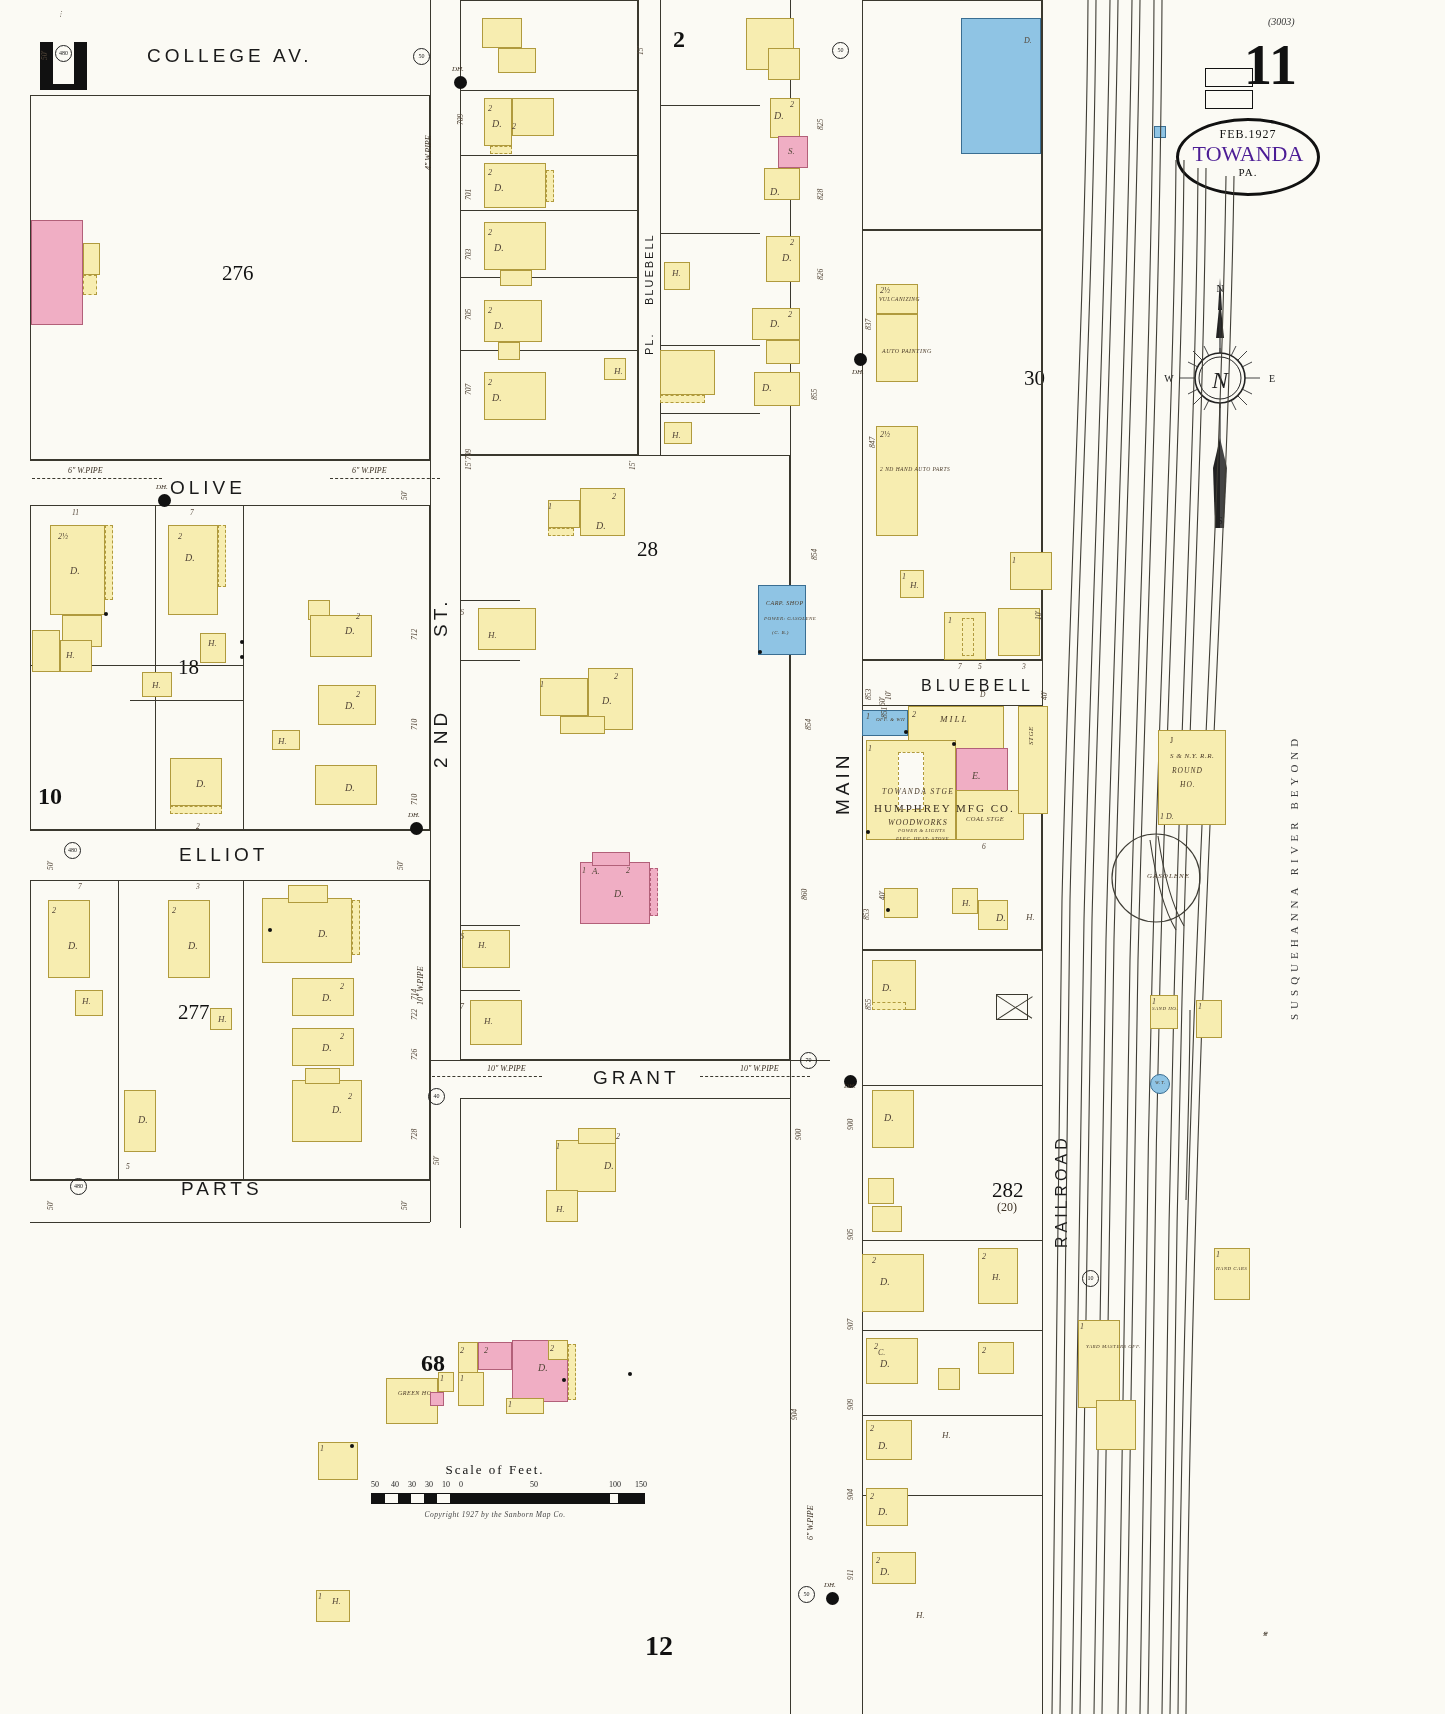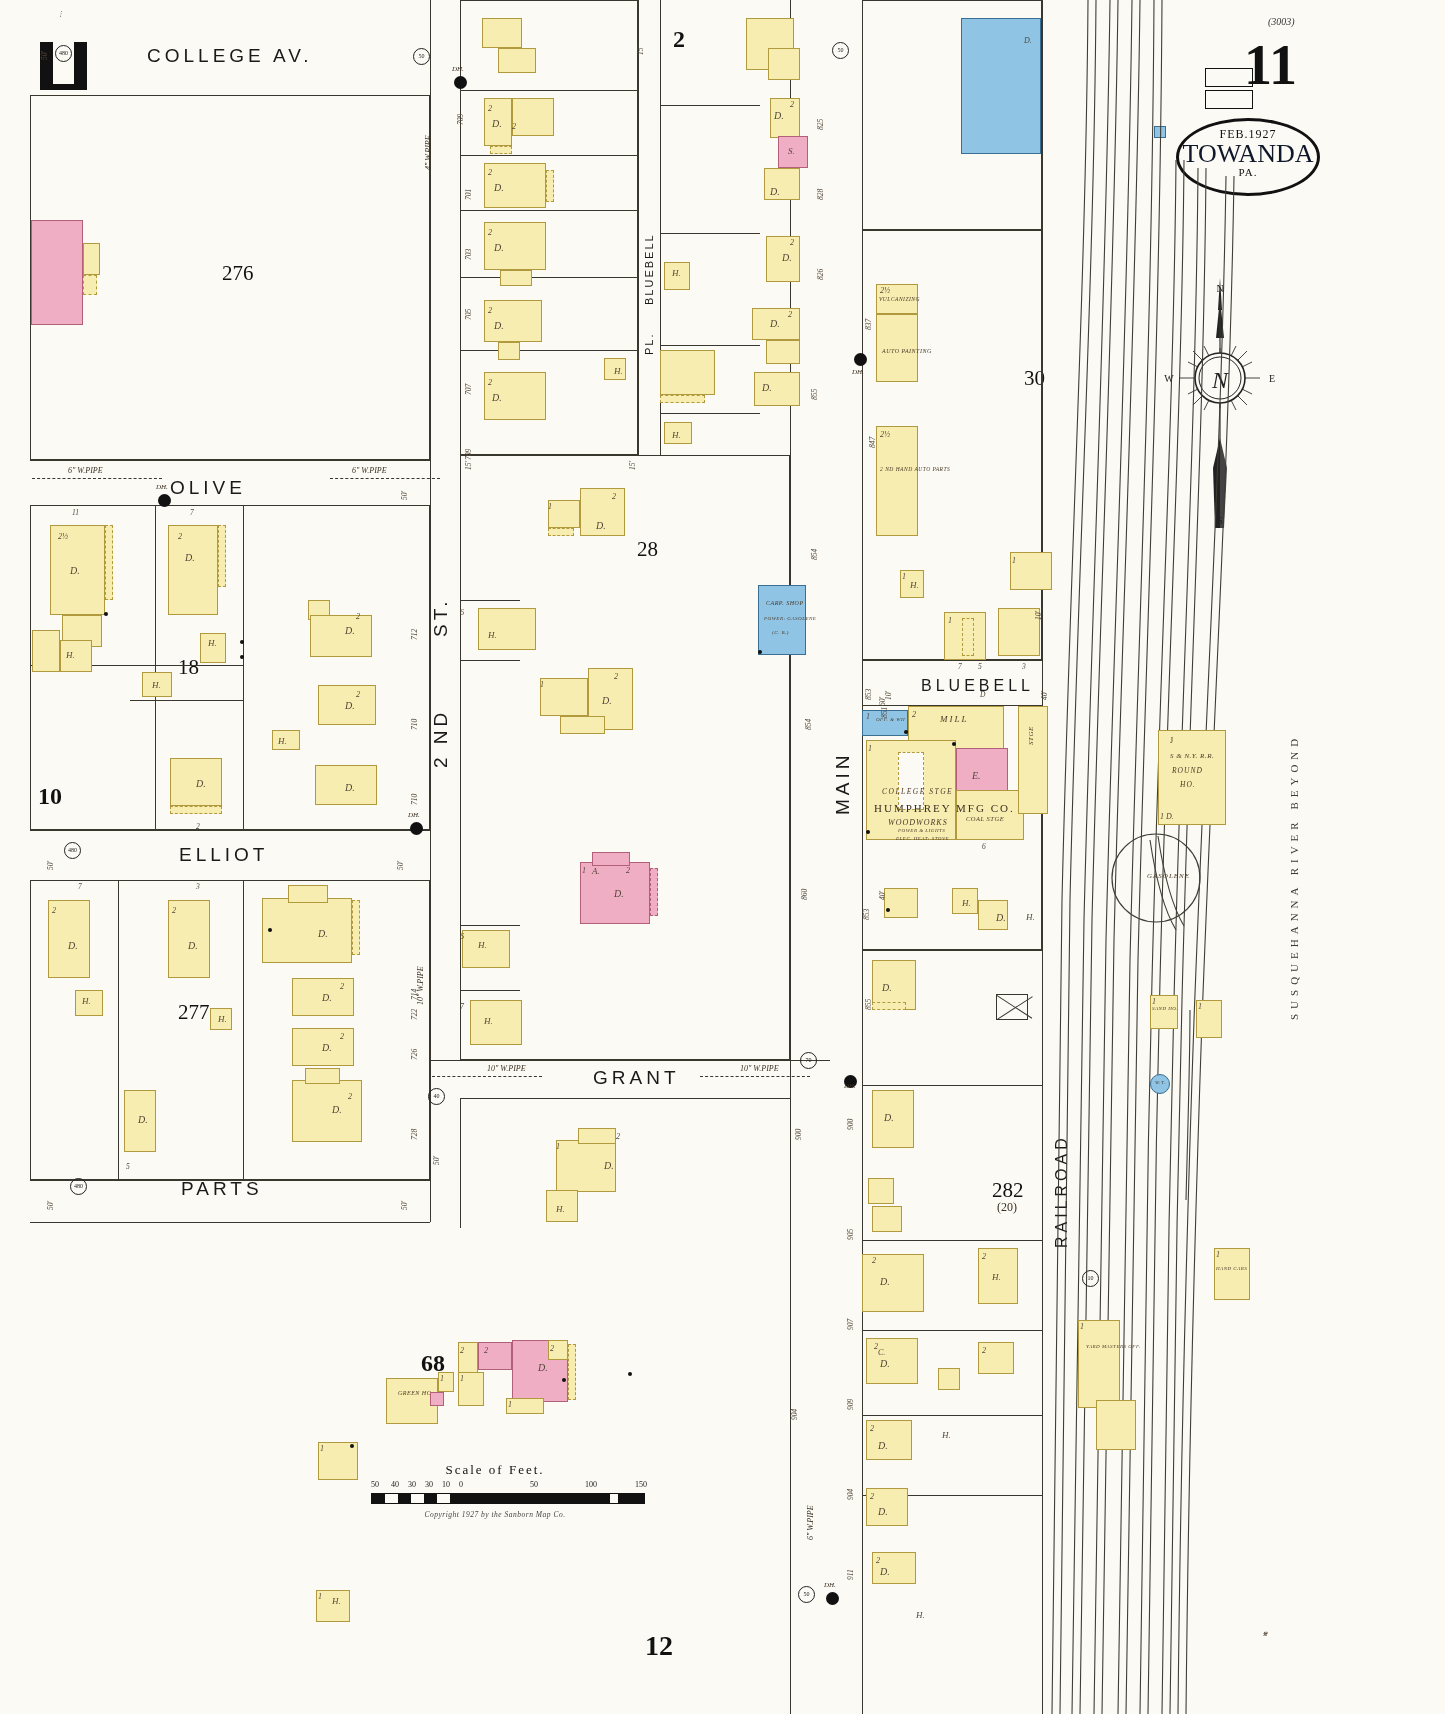--- a/index.html
+++ b/index.html
@@ -42,21 +42,21 @@
   
   .pgmark{position:absolute;}
   .pgmark .bar{position:absolute;background:#111;}
   .pgnum{position:absolute;font-family:"Liberation Serif",serif;font-weight:700;font-size:56px;color:#111;}
   
   #titleOval{
     position:absolute;left:1176px;top:118px;width:138px;height:72px;
     border:3px solid #111;border-radius:50%;text-align:center;
   }
   #titleOval .d{font-family:"Liberation Serif",serif;font-size:12px;letter-spacing:1px;margin-top:6px;color:#111;}
-  #titleOval .t{font-family:"Liberation Serif",serif;font-size:26px;letter-spacing:0px;color:#0f172a;line-height:24px;}
+  #titleOval .t{font-family:"Liberation Serif",serif;font-size:22px;letter-spacing:0px;color:#4c1d95;line-height:24px;}
   #titleOval .s{font-family:"Liberation Serif",serif;font-size:11px;letter-spacing:1px;color:#111;}
   #sheetcode{position:absolute;left:1268px;top:16px;font-family:"Liberation Serif",serif;font-size:10px;font-style:italic;color:#333;}
   .keybox{position:absolute;border:1.5px solid #111;background:#fbfaf4;}
   
   #compass{position:absolute;left:1160px;top:278px;width:120px;height:250px;}
   
   #scalewrap{position:absolute;left:345px;top:1462px;width:300px;}
   #scaletitle{font-family:"Liberation Serif",serif;font-size:13px;letter-spacing:2px;color:#111;text-align:center;}
   #scaleticks{position:relative;height:12px;margin-top:2px;}
   #scaleticks span{position:absolute;font-size:8px;font-family:"Liberation Serif",serif;color:#222;}
@@ -344,21 +344,21 @@
   <div class="bldg yel" style="left:944px;top:612px;width:42px;height:48px;"></div>
   <div class="bldg yel dash" style="left:962px;top:618px;width:12px;height:38px;"></div>
   <div class="bldg yel" style="left:998px;top:608px;width:42px;height:48px;"></div>
 
   <div class="bldg blu" style="left:862px;top:710px;width:46px;height:26px;"></div>
   <div class="lbl" style="left:876px;top:717px;font-size:5px;">OFF. &amp; WH</div>
   <div class="bldg yel" style="left:908px;top:706px;width:96px;height:50px;"></div>
   <div class="lbl" style="left:940px;top:714px;font-size:9px;letter-spacing:2px;">MILL</div>
   <div class="bldg yel" style="left:866px;top:740px;width:90px;height:100px;"></div>
   <div class="bldg yel dash" style="left:898px;top:752px;width:26px;height:58px;background:#fbfaf4;"></div>
-  <div class="lbl" style="left:882px;top:787px;font-size:7.5px;letter-spacing:1.5px;">COLLEGE  STGE</div>
+  <div class="lbl" style="left:882px;top:787px;font-size:7.5px;letter-spacing:1.5px;">TOWANDA  STGE</div>
   <div class="bldg pnk" style="left:956px;top:748px;width:52px;height:62px;"></div>
   <div class="bldg yel" style="left:956px;top:790px;width:68px;height:50px;"></div>
   <div class="lbl" style="left:966px;top:815px;font-size:6.5px;">COAL STGE</div>
   <div class="bldg yel" style="left:1018px;top:706px;width:30px;height:108px;"></div>
   <div class="lbl" style="left:1027px;top:745px;font-size:7px;transform-origin:0 0;transform:rotate(-90deg);">STGE</div>
   <div class="lblbig" style="left:874px;top:802px;font-size:11px;letter-spacing:2px;">HUMPHREY  MFG CO.</div>
   <div class="lbl" style="left:888px;top:818px;font-size:8px;letter-spacing:1px;">WOODWORKS</div>
   <div class="lbl" style="left:898px;top:828px;font-size:5px;">POWER &amp; LIGHTS</div>
   <div class="lbl" style="left:896px;top:836px;font-size:5px;">ELEC. HEAT: STOVE</div>
 
@@ -644,21 +644,21 @@
   <div id="scalewrap">
     <div id="scaletitle">Scale of Feet.</div>
     <div id="scaleticks">
       <span style="left:26px;">50</span>
       <span style="left:46px;">40</span>
       <span style="left:63px;">30</span>
       <span style="left:80px;">30</span>
       <span style="left:97px;">10</span>
       <span style="left:114px;">0</span>
       <span style="left:185px;">50</span>
-      <span style="left:240px;">100</span>
+      <span style="left:264px;">100</span>
       <span style="left:290px;">150</span>
     </div>
     <div id="scalebar" style="margin-left:26px;width:272px;">
       <i style="left:0;width:13px;"></i>
       <i style="left:26px;width:13px;"></i>
       <i style="left:52px;width:13px;"></i>
       <i style="left:78px;width:12px;"></i>
       <i style="left:90px;width:68px;"></i>
       <i style="left:158px;width:10px;"></i>
       <i style="left:168px;width:70px;"></i>

